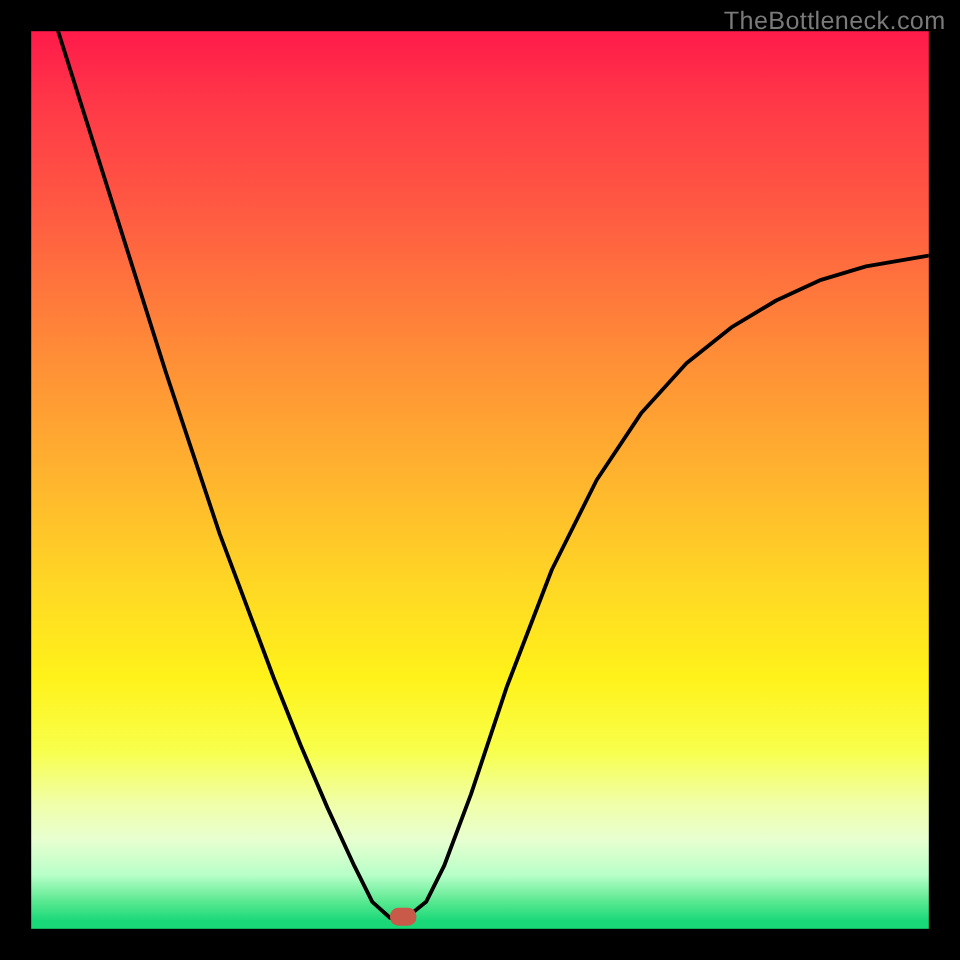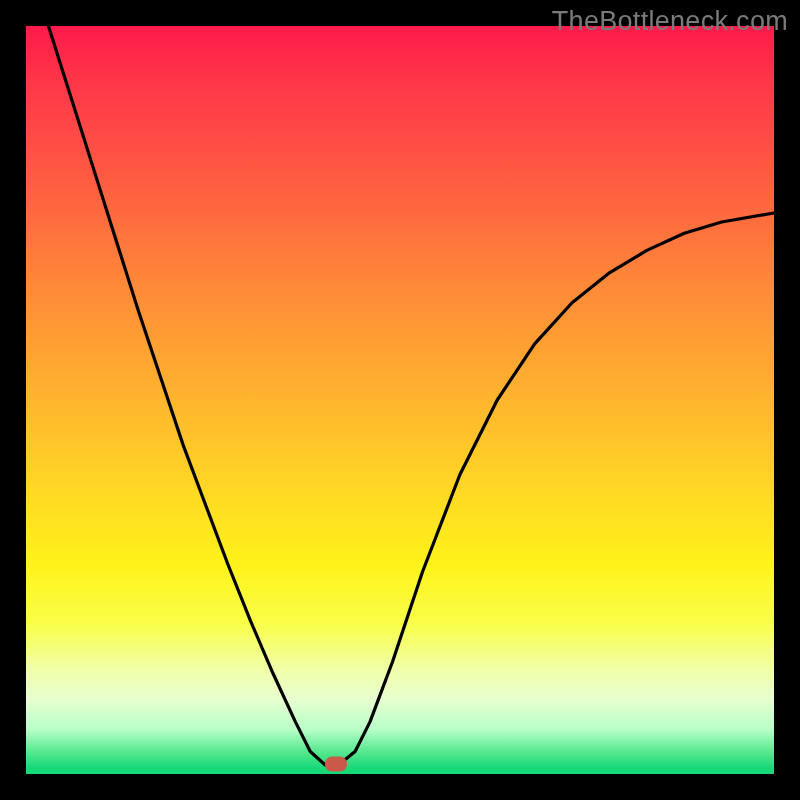--- a/index.html
+++ b/index.html
@@ -32,21 +32,21 @@
       #58e890 97%,
       #18d878 99.2%,
       #18d878 100%
     );
   }
   .watermark {
     position: absolute;
     top: 6px;
     right: 12px;
     color: #7a7a7a;
-    font-size: 27px;
+    font-size: 21px;
     font-weight: 500;
     letter-spacing: 0.3px;
     z-index: 10;
   }
   svg.curve {
     position: absolute;
     left: 0;
     top: 0;
     width: 748px;
     height: 748px;

